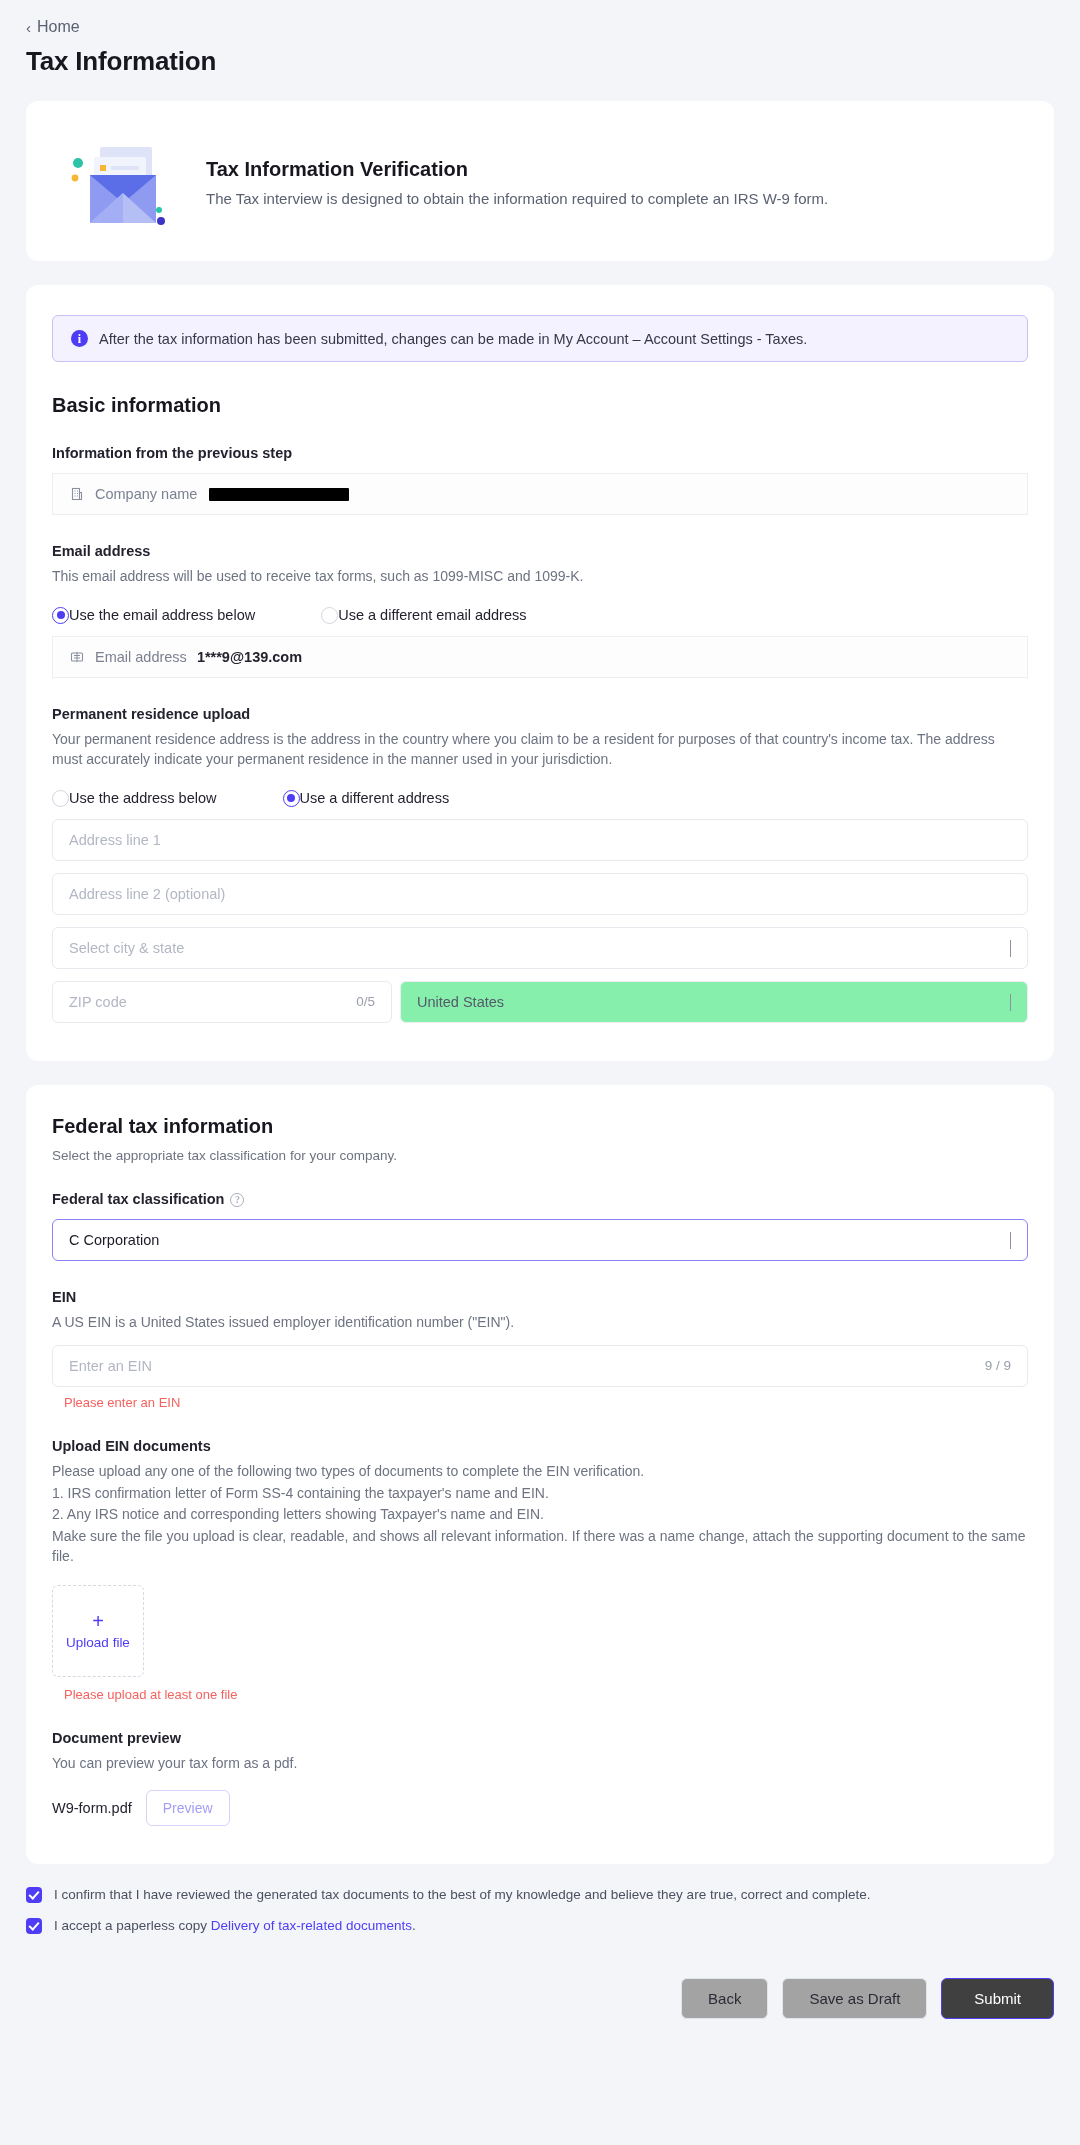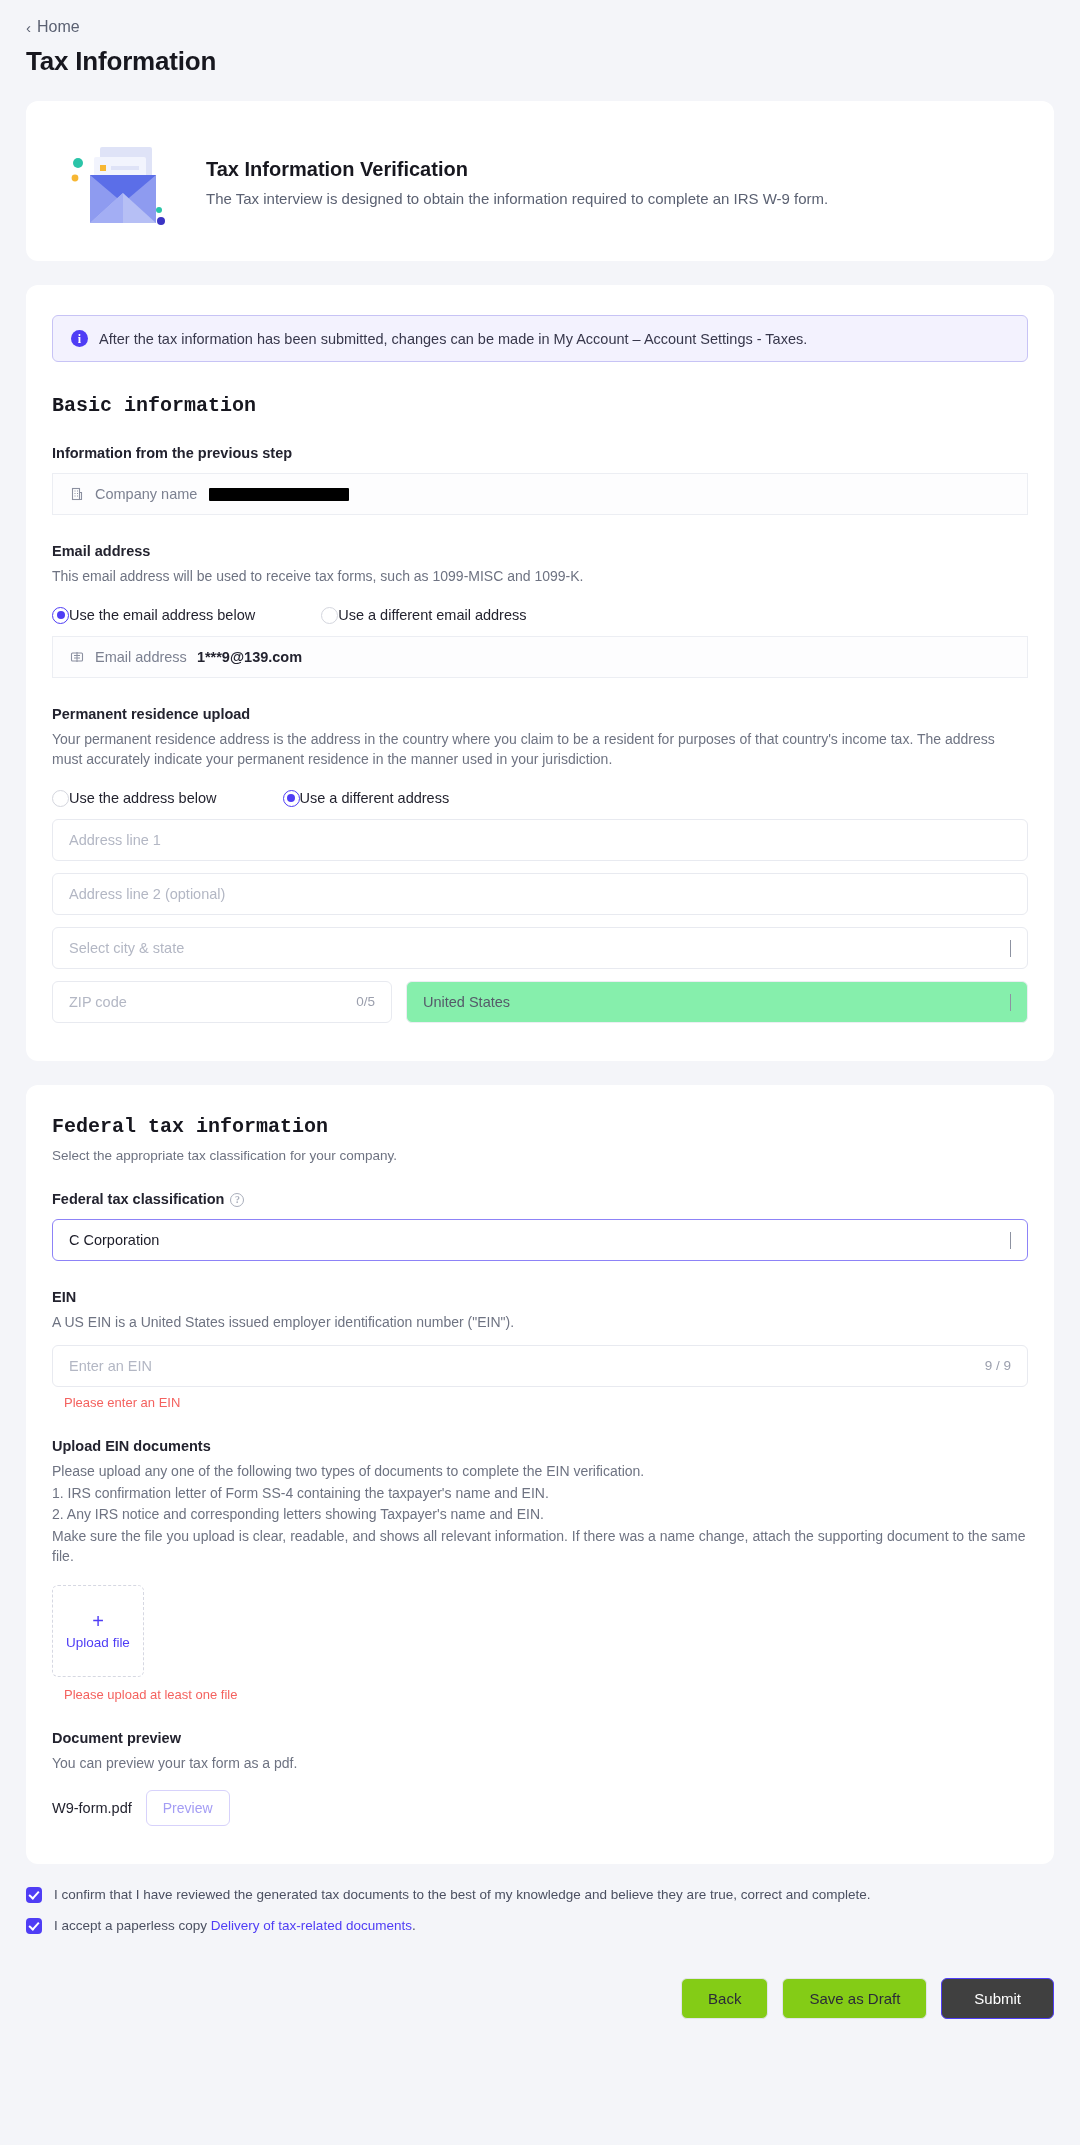--- a/index.html
+++ b/index.html
@@ -53,21 +53,21 @@
     color: #37374b;
   }
   .info-dot {
     flex: none; width: 17px; height: 17px; border-radius: 50%;
     background: #4f3df5; color: #fff;
     font-size: 12px; font-weight: bold; font-family: "Liberation Serif", serif;
     display: flex; align-items: center; justify-content: center;
     line-height: 1;
   }
 
-  .sec-title { font-size: 20px; font-weight: bold; color: #17171f; margin: 32px 0 0 0; font-family: Liberation Mono, monospace; }
+  .sec-title { font-size: 20px; font-weight: bold; color: #17171f; margin: 32px 0 0 0; }
   .sec-title.small-gap { margin-top: 0; }
   .sec-desc { font-size: 13.5px; color: #6e7382; margin-top: 10px; }
 
   .field-label { font-size: 14.5px; font-weight: bold; color: #23232f; margin-top: 28px; }
   .field-help  { font-size: 14px; color: #6e7382; margin-top: 8px; line-height: 1.42; }
 
   
   .ro-box {
     margin-top: 12px;
     border: 1px solid #eceef3;
@@ -115,21 +115,21 @@
     background: #fff;
     display: flex; align-items: center;
     padding: 0 16px;
     font-size: 14.5px;
   }
   .inp .ph { color: #b3b7c4; }
   .inp .counter { margin-left: auto; color: #9b9fad; font-size: 13.5px; }
   .inp .caret { margin-left: auto; color: #8d92a1; }
   .inp.focus { border: 1.5px solid #8d83f7; }
   .inp.disabled { background: #86efac; border-color: #eceef3; color: #555a69; }
-  .row2 { display: flex; gap: 14px; }
+  .row2 { display: flex; gap: 8px; }
   .row2 > .inp { margin-top: 12px; }
   .row2 > .inp.zip { flex: 0 0 340px; }
   .row2 > .inp.country { flex: 1 1 auto; }
   .err { color: #f4625f; font-size: 13px; margin-top: 8px; padding-left: 12px; }
 
   
   .chevron {
     width: 11px; height: 11px; border-right: 1.6px solid #8d92a1; border-bottom: 1.6px solid #8d92a1;
     transform: rotate(45deg) translate(-2px,-2px);
   }
@@ -183,21 +183,21 @@
 
   
   .footer {
     display: flex; justify-content: flex-end; align-items: center; gap: 14px;
     padding: 30px 26px 0 26px;
   }
   .btn {
     border-radius: 6px; font-size: 15px; padding: 11px 26px;
     font-family: "Liberation Sans", sans-serif; cursor: pointer;
   }
-  .btn-ghost { background: #84cc16; border: 1px solid #e2e4ec; color: #2b2b38; }
+  .btn-ghost { background: #a3a3a3; border: 1px solid #e2e4ec; color: #2b2b38; }
   .btn-primary { background: #404040; border: 1px solid #4f3df5; color: #fff; padding: 11px 32px; }
 </style>
 </head>
 <body>
 
 <div class="page">
 
   <div class="breadcrumb">
     <span class="chev">‹</span>
     <span>Home</span>

